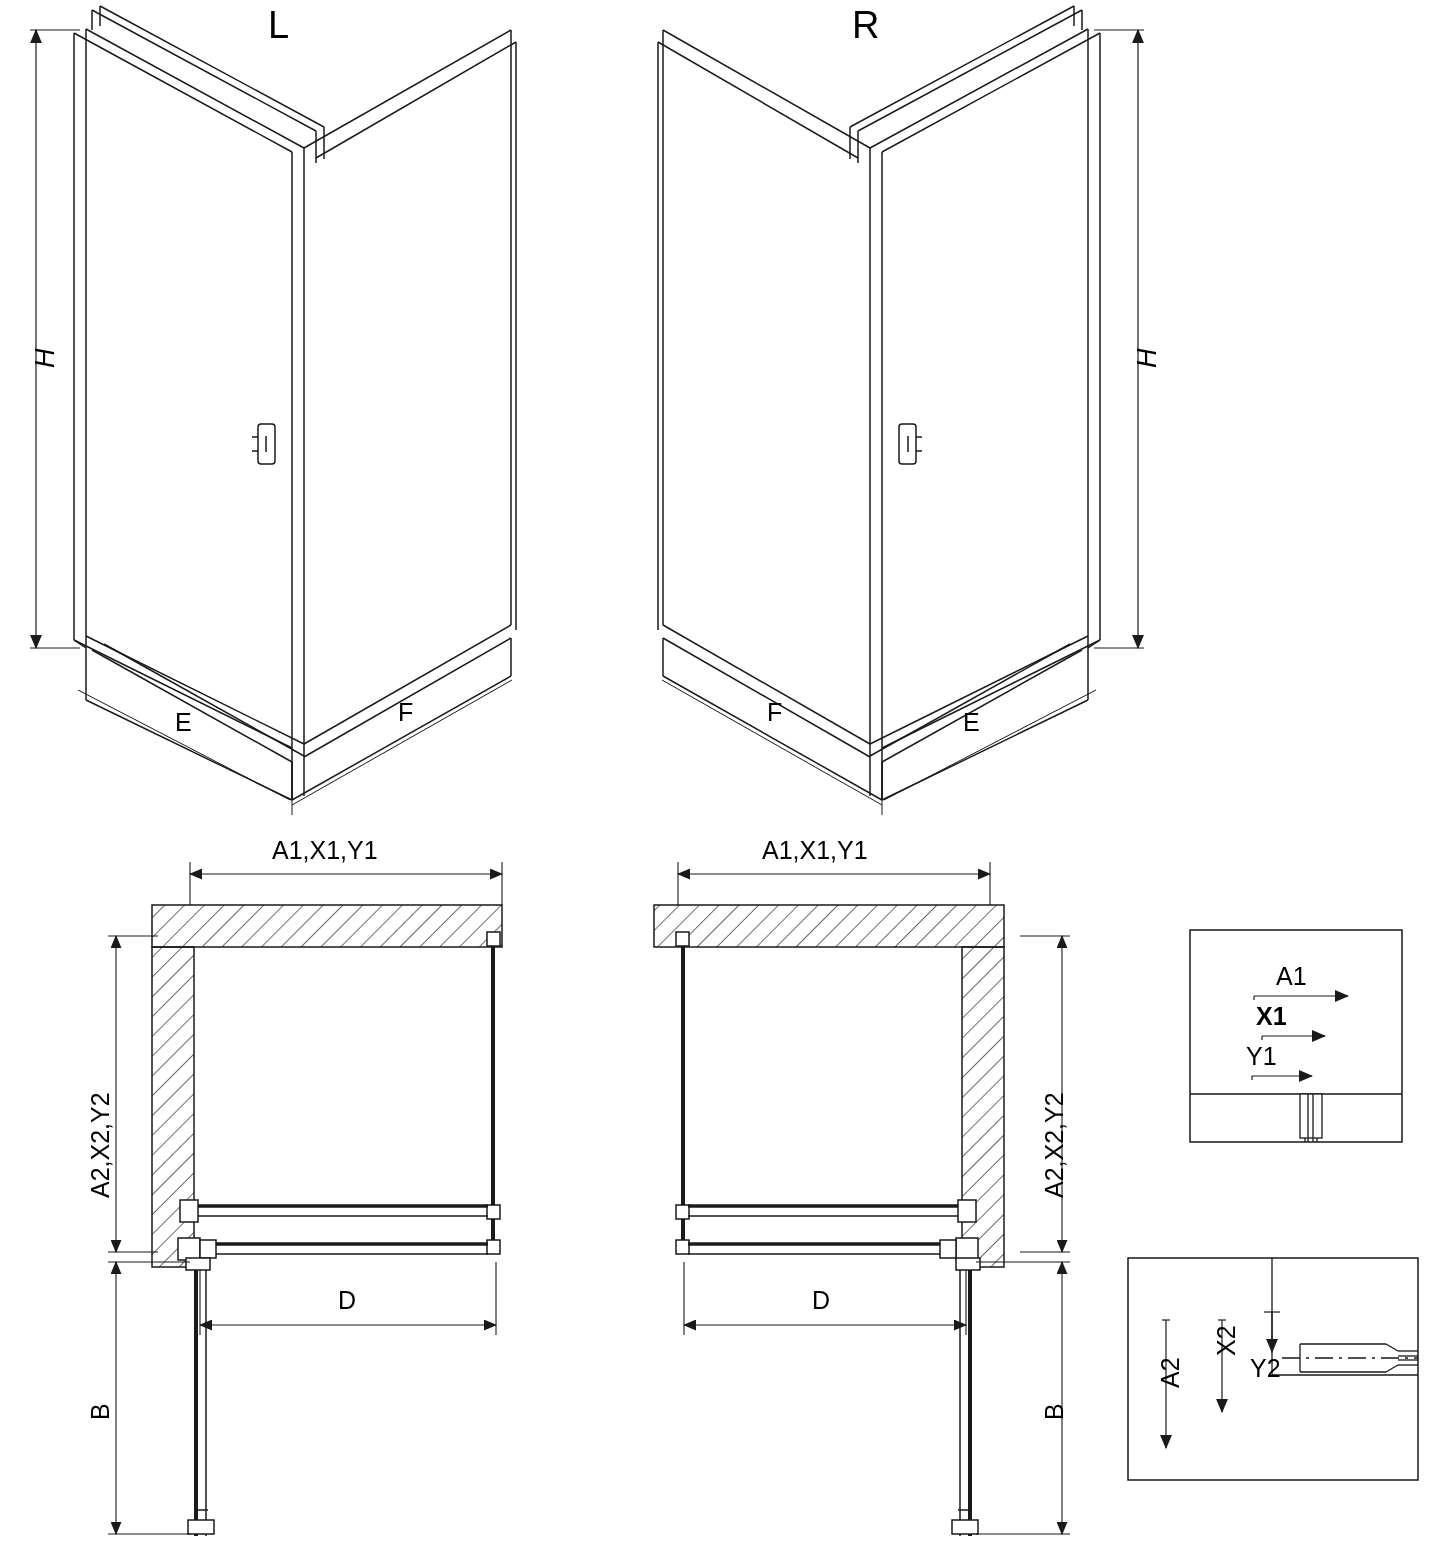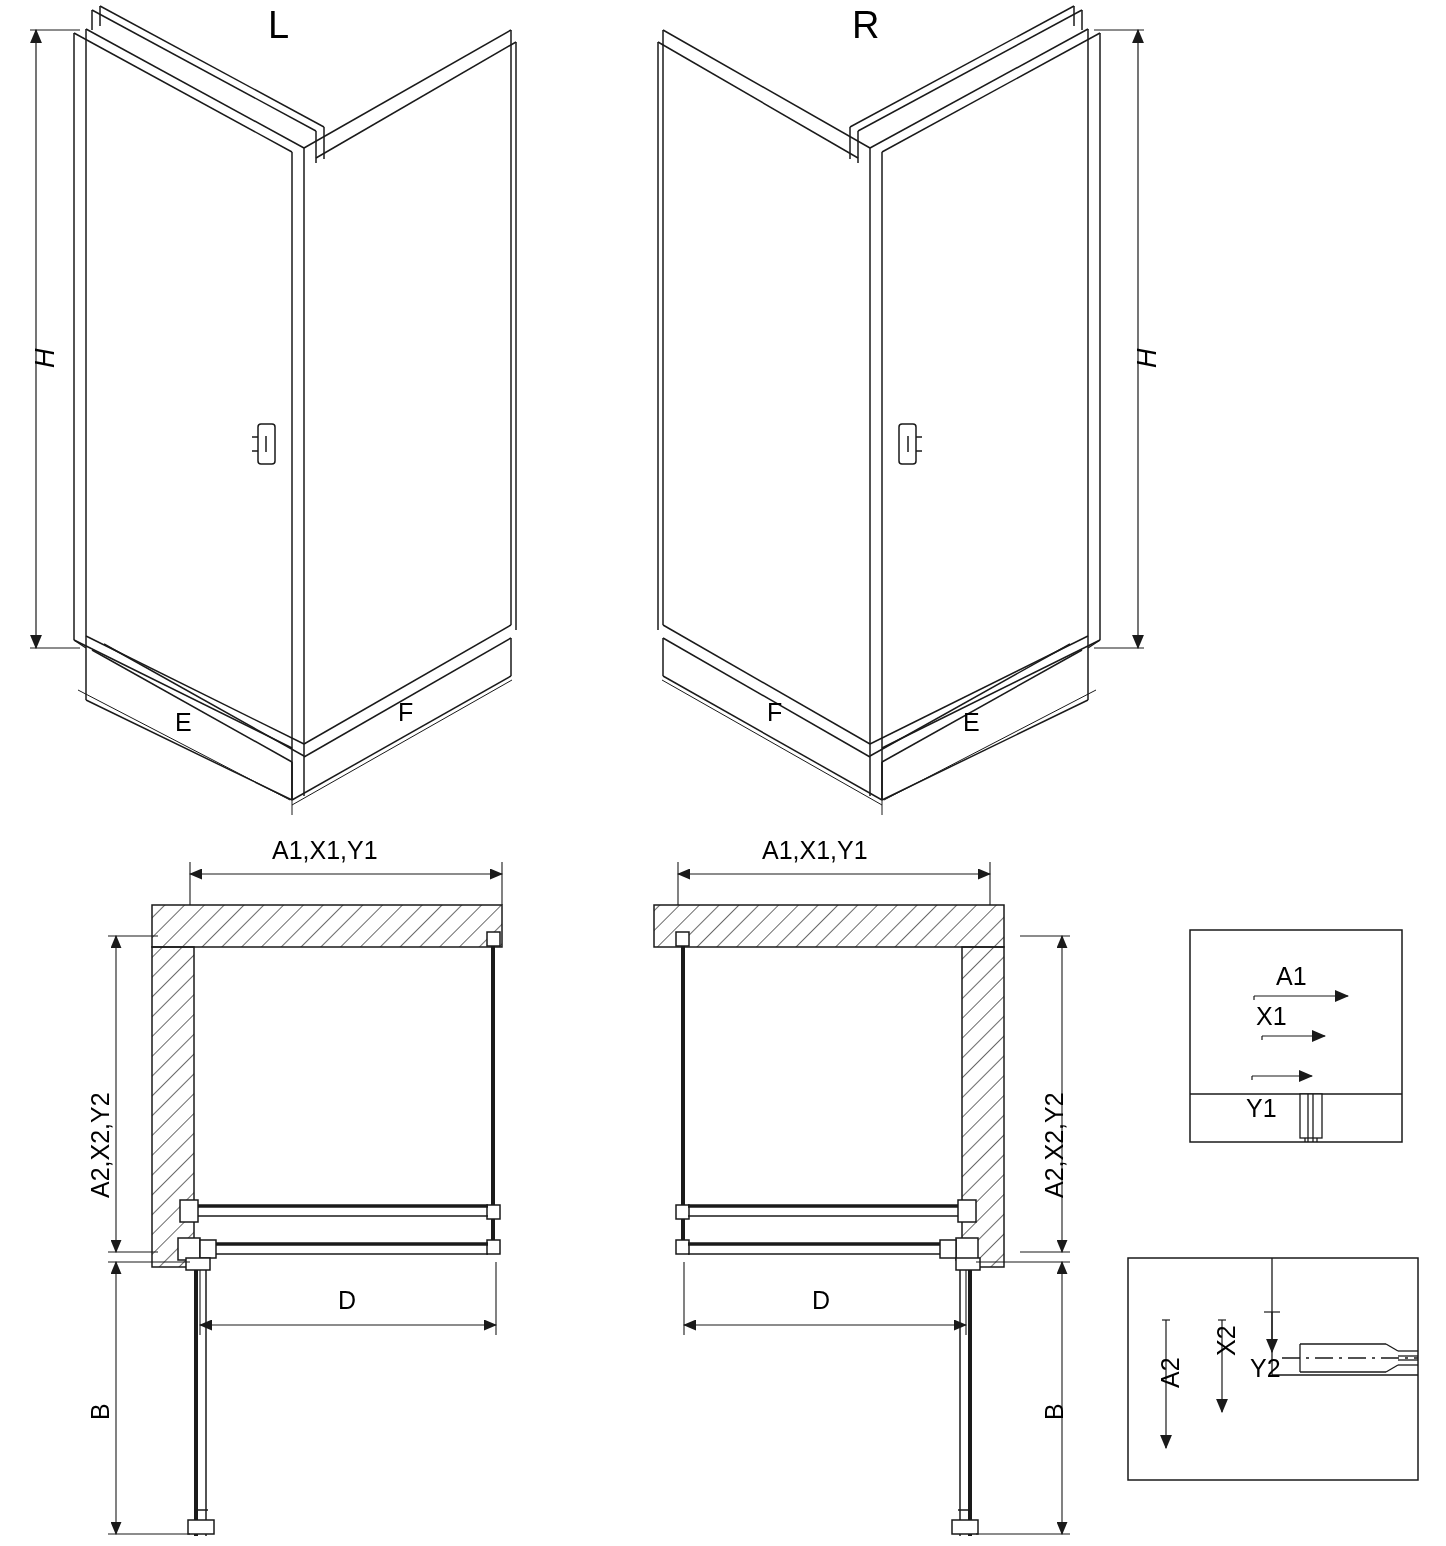--- a/index.html
+++ b/index.html
@@ -310,20 +310,20 @@
   <div class="lbl med rot90" style="left:88px; top:1198px;">A2,X2,Y2</div>
   <div class="lbl med" style="left:338px; top:1288px;">D</div>
   <div class="lbl med rot90" style="left:88px; top:1420px;">B</div>
 
   <div class="lbl med" style="left:762px; top:838px;">A1,X1,Y1</div>
   <div class="lbl med rot90" style="left:1042px; top:1198px;">A2,X2,Y2</div>
   <div class="lbl med" style="left:812px; top:1288px;">D</div>
   <div class="lbl med rot90" style="left:1042px; top:1420px;">B</div>
 
   <div class="lbl med" style="left:1276px; top:964px;">A1</div>
-  <div class="lbl med" style="left:1256px; top:1004px;">X1</div>
-  <div class="lbl med" style="left:1246px; top:1096px;">Y1</div>
+  <div class="lbl med" style="left:1256px; top:1004px;font-weight:bold;">X1</div>
+  <div class="lbl med" style="left:1246px; top:1044px;">Y1</div>
 
   <div class="lbl med rot90" style="left:1158px; top:1388px;">A2</div>
   <div class="lbl med rot90" style="left:1214px; top:1356px;">X2</div>
   <div class="lbl med" style="left:1250px; top:1356px;">Y2</div>
 
 </div>
 
 </body></html>

